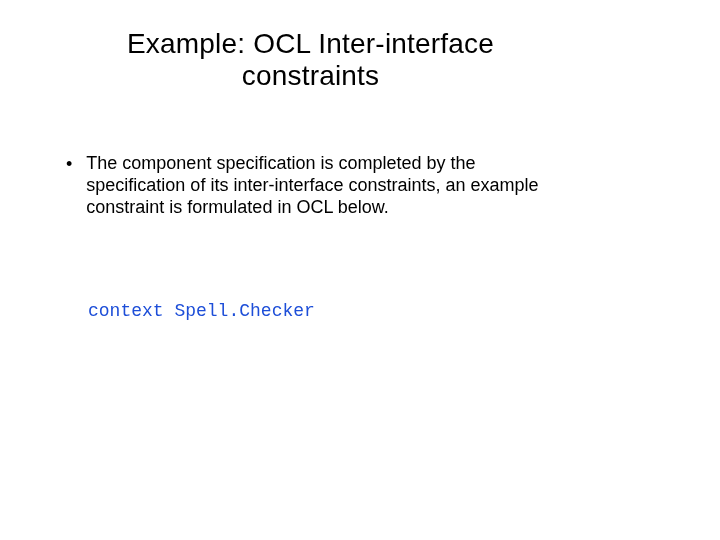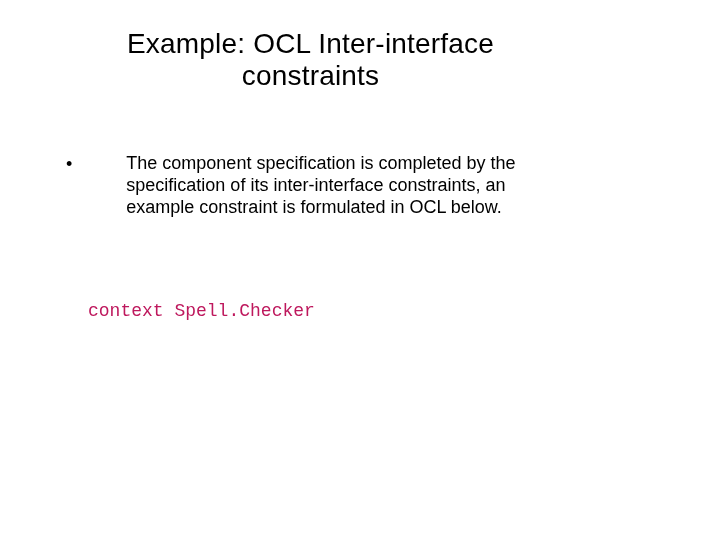--- a/index.html
+++ b/index.html
@@ -31,29 +31,28 @@
   }
   .bullet-dot {
     font-size: 18px;
     line-height: 22px;
     margin-right: 14px;
     margin-top: 1px;
   }
   .bullet-text {
     font-size: 18px;
     line-height: 22px;
-    margin-left: 40px;
   }
   .code-block {
     margin-left: 32px;
     font-family: "Courier New", Courier, monospace;
     font-size: 18px;
     line-height: 22px;
     white-space: pre;
-    color: #be185d;
+    color: #1d4ed8;
   }
 </style>
 </head>
 <body>
 
 <div class="slide">
 
   <h1 class="title">Example: OCL Inter-interface constraints</h1>
 
   <div class="bullet-block">

